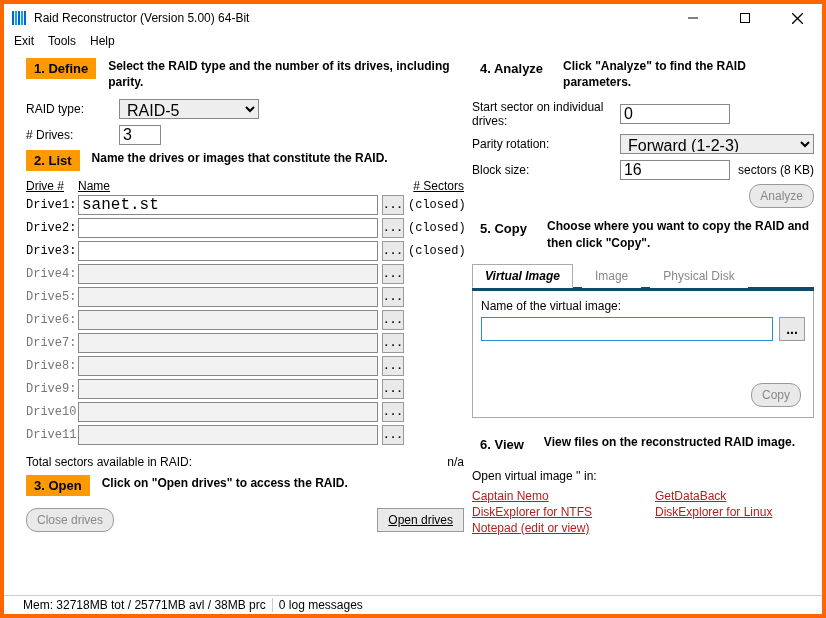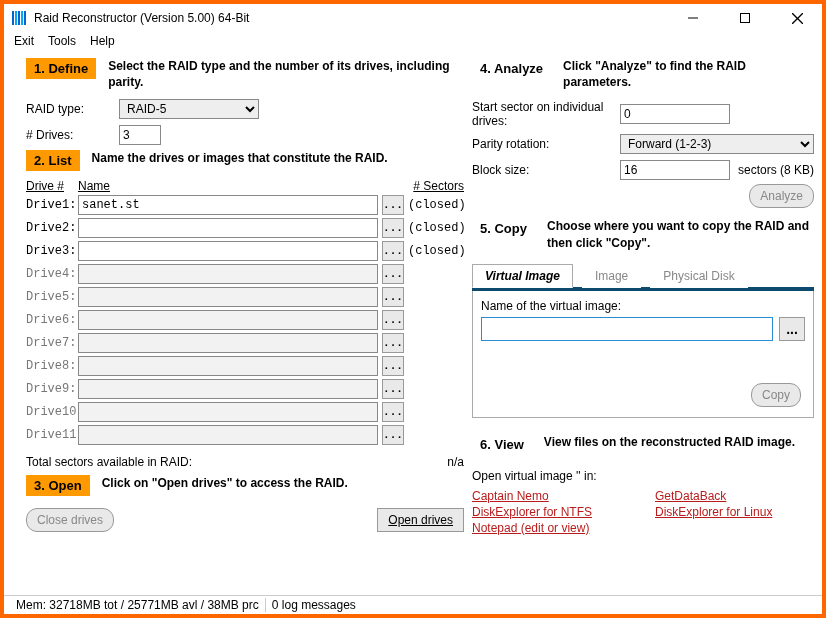--- a/index.html
+++ b/index.html
@@ -71,21 +71,21 @@
     }
     .form-row {
       display: flex;
       align-items: center;
       gap: 8px;
       margin: 3px 0;
     }
     .form-row label { width: 85px; }
     select, input[type="text"] {
       font-family: inherit;
-      font-size: 12px;
+      font-size: 16px;
       border: 1px solid #888;
       background: #fff;
       padding: 1px 3px;
       height: 20px;
     }
     select { background: #eee; }
     .drive-headers {
       display: flex;
       font-weight: normal;
       border-bottom: none;
@@ -170,21 +170,21 @@
       height: 24px;
       border: 1px solid #2a8dd4;
     }
     .vimg-row .browse-btn { width: 26px; height: 24px; font-size: 14px; }
     .copy-btn-row { text-align: right; margin-top: 42px; margin-bottom: 2px; padding-right: 4px; }
     .open-links { margin-top: 8px; }
     .links-grid { display: grid; grid-template-columns: 1fr 1fr; gap: 2px 24px; margin-top: 6px; }
     .links-grid a { color: #b91c1c; text-decoration: underline; cursor: pointer; }
     .statusbar {
       border-top: 1px solid #ccc;
-      padding: 2px 12px;
+      padding: 2px 19px;
       background: #fff;
       display: flex;
       gap: 6px;
       font-size: 12px;
     }
     .statusbar .sr { border-right: 1px solid #ccc; padding-right: 6px; }
   </style>
 </head>
 <body>
 

